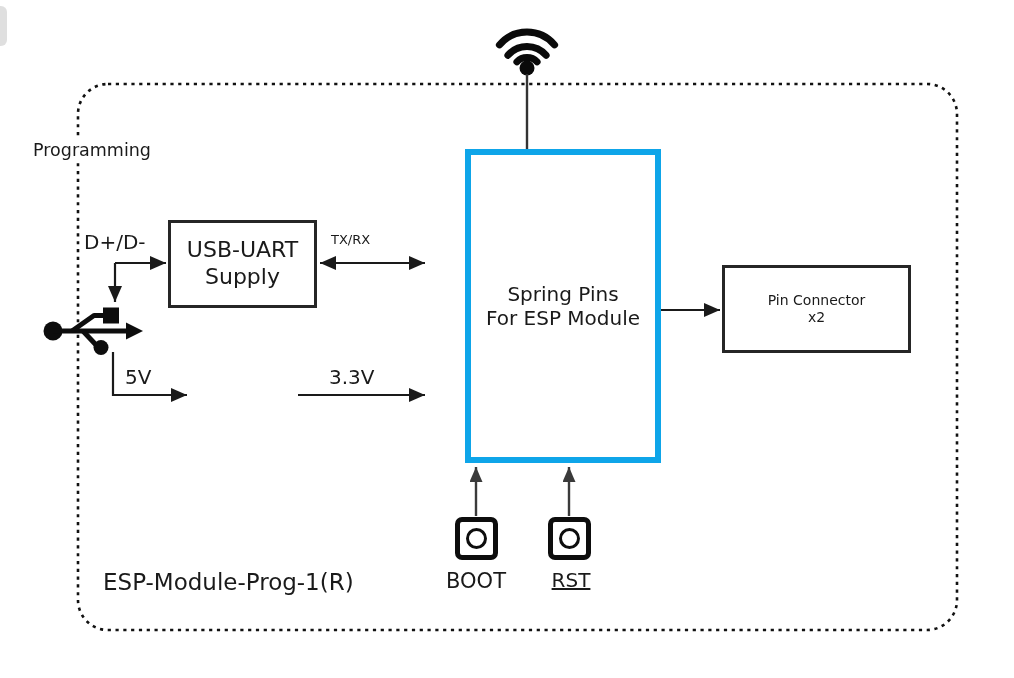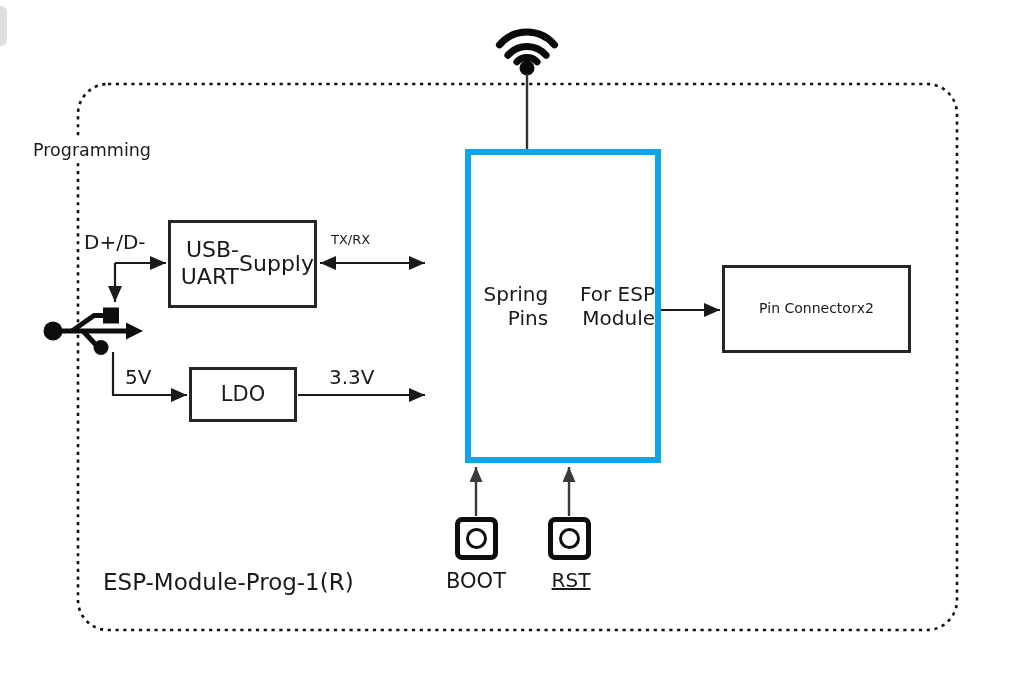--- a/index.html
+++ b/index.html
@@ -7,22 +7,22 @@
     width:1014px;height:678px;position:relative;overflow:hidden;
     background:#ffffff;
     font-family:"DejaVu Sans","Liberation Sans",sans-serif;
     color:#1a1a1a;
   }
   .stage{position:absolute;inset:0;width:1014px;height:678px;}
   svg.overlay{position:absolute;left:0;top:0;z-index:1;}
   .box{
     position:absolute;z-index:2;background:#fff;
     border:3px solid #262626;box-sizing:border-box;
-    display:flex;flex-direction:row;align-items:center;justify-content:center;
-    text-align:right;line-height:1.22;
+    display:flex;flex-direction:column;align-items:center;justify-content:center;
+    text-align:left;line-height:1.22;
   }
   .box-usb-uart{left:168px;top:220px;width:149px;height:88px;font-size:22px;}
   .box-ldo{left:189px;top:367px;width:108px;height:55px;font-size:21px;}
   .box-spring{left:427px;top:149px;width:196px;height:314px;border:6px solid #0ea5e9;font-size:20px;margin-left:38px;}
   .box-pinconn{left:722px;top:265px;width:189px;height:88px;font-size:14px;}
   .wire-label{position:absolute;z-index:3;font-size:20px;white-space:nowrap;}
   .lbl-powersupply{left:12px;top:139px;width:160px;text-align:center;font-size:17.5px;
     line-height:1.28;background:#fff;z-index:3;position:absolute;}
   .lbl-dpdm{left:84px;top:230px;}
   .lbl-txrx{left:331px;top:232px;font-size:13px;}
@@ -101,23 +101,20 @@
 
     <path d="M476,516 L476,467" fill="none" stroke="#3a3a3a" stroke-width="2.4" marker-end="url(#arrEg)"></path>
     <path d="M569,516 L569,467" fill="none" stroke="#3a3a3a" stroke-width="2.4" marker-end="url(#arrEg)"></path>
   </svg>
 
   <div class="box box-usb-uart">
     <div>USB-UART</div>
     <div>Supply</div>
   </div>
 
-  <div class="box box-ldo">
-    <div>LDO</div>
-  </div>
 
   <div class="box box-spring">
     <div>Spring Pins</div>
     <div>For ESP Module</div>
   </div>
 
   <div class="box box-pinconn">
     <div>Pin Connector</div>
     <div>x2</div>
   </div>

